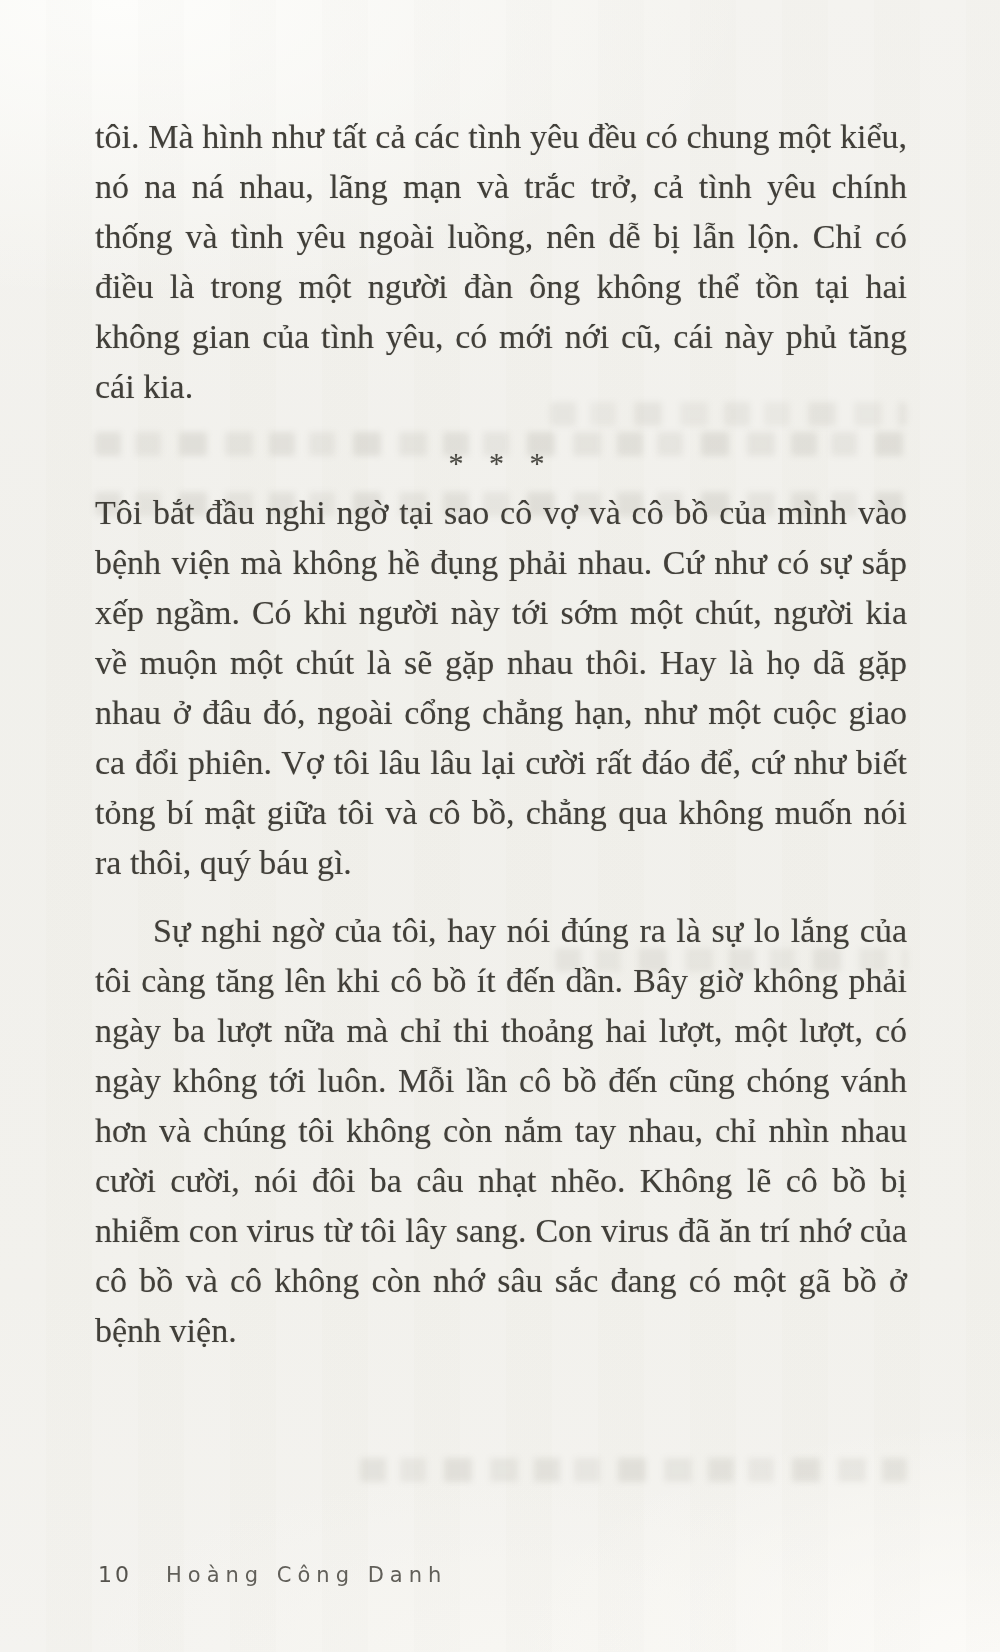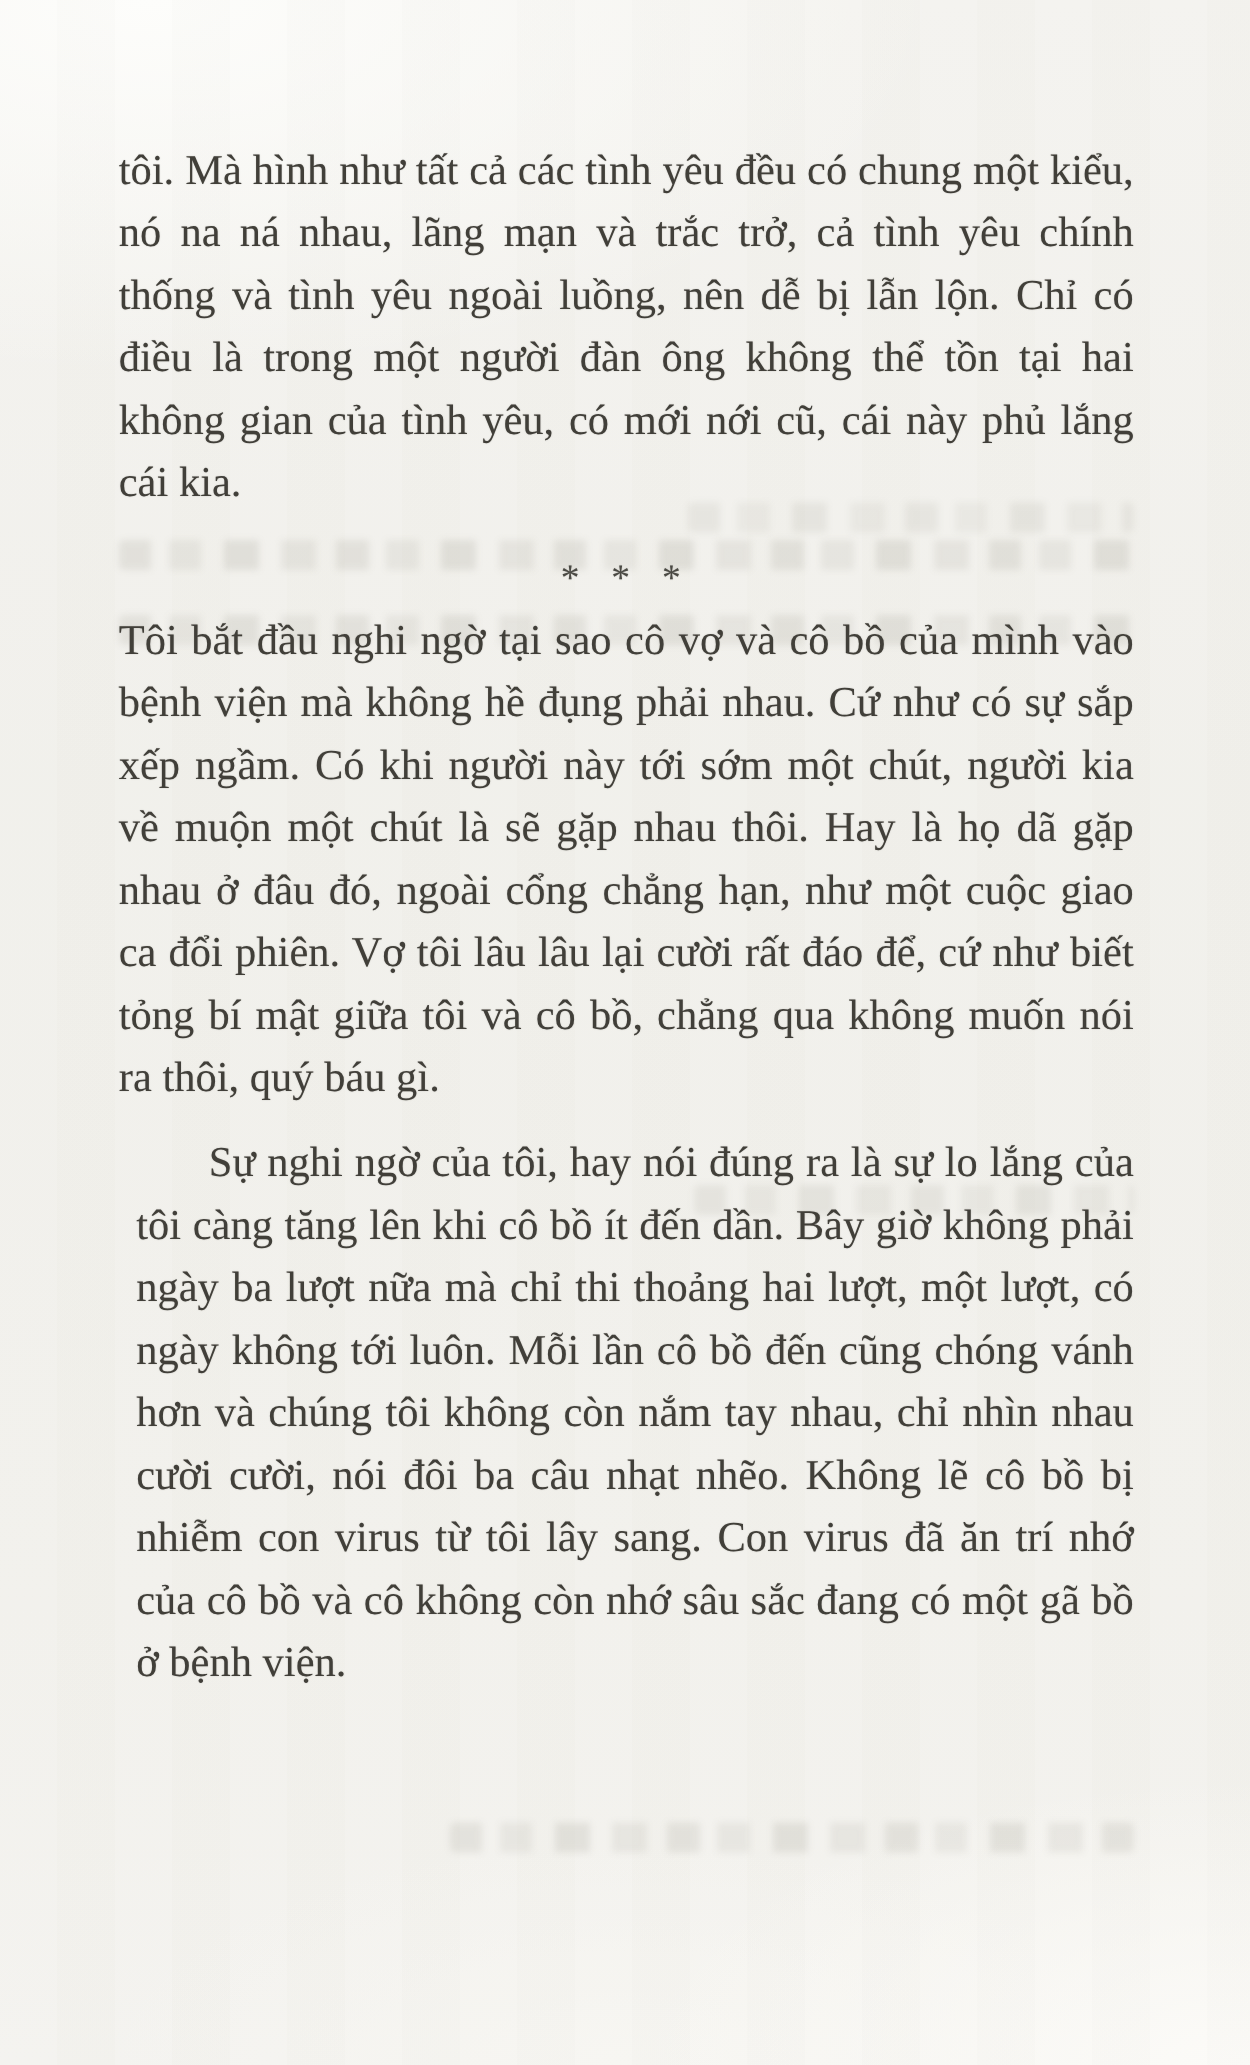--- a/index.html
+++ b/index.html
@@ -30,21 +30,21 @@
     width: 812px;
     color: #413f39;
     font-size: 34px;
     line-height: 50px;
     text-align: justify;
     text-shadow: 0 0 1px rgba(66,64,58,0.35);
   }
   .text-block p { margin: 0; }
   p.indented { text-indent: 58px; }
   p.after-sep { }
-  p.cont { margin-top: 18px; margin-left: 14px; }
+  p.cont { margin-top: 18px; }
   .separator {
     margin-top: 26px;
     height: 50px;
     line-height: 50px;
     text-align: center;
     text-indent: 0;
     font-size: 30px;
     letter-spacing: 9px;
     color: #4b4a44;
   }
@@ -92,23 +92,27 @@
 
   <div class="texture"></div>
 
   <div class="ghost g1"></div>
   <div class="ghost g2"></div>
   <div class="ghost g3"></div>
   <div class="ghost g4"></div>
   <div class="ghost g5"></div>
 
   <div class="text-block">
-    <p>tôi. Mà hình như tất cả các tình yêu đều có chung một kiểu, nó na ná nhau, lãng mạn và trắc trở, cả tình yêu chính thống và tình yêu ngoài luồng, nên dễ bị lẫn lộn. Chỉ có điều là trong một người đàn ông không thể tồn tại hai không gian của tình yêu, có mới nới cũ, cái này phủ lắng cái kia.</p>
+    <p>tôi. Mà hình như tất cả các tình yêu đều có chung một kiểu, nó na ná nhau, lãng mạn và trắc trở, cả tình yêu chính thống và tình yêu ngoài luồng, nên dễ bị lẫn lộn. Chỉ có điều là trong một người đàn ông không thể tồn tại hai không gian của tình yêu, có mới nới cũ, cái này phủ tăng cái kia.</p>
 
     <div class="separator">* * *</div>
 
     <p class="after-sep">Tôi bắt đầu nghi ngờ tại sao cô vợ và cô bồ của mình vào bệnh viện mà không hề đụng phải nhau. Cứ như có sự sắp xếp ngầm. Có khi người này tới sớm một chút, người kia về muộn một chút là sẽ gặp nhau thôi. Hay là họ dã gặp nhau ở đâu đó, ngoài cổng chẳng hạn, như một cuộc giao ca đổi phiên. Vợ tôi lâu lâu lại cười rất đáo để, cứ như biết tỏng bí mật giữa tôi và cô bồ, chẳng qua không muốn nói ra thôi, quý báu gì.</p>
 
     <p class="cont indented">Sự nghi ngờ của tôi, hay nói đúng ra là sự lo lắng của tôi càng tăng lên khi cô bồ ít đến dần. Bây giờ không phải ngày ba lượt nữa mà chỉ thi thoảng hai lượt, một lượt, có ngày không tới luôn. Mỗi lần cô bồ đến cũng chóng vánh hơn và chúng tôi không còn nắm tay nhau, chỉ nhìn nhau cười cười, nói đôi ba câu nhạt nhẽo. Không lẽ cô bồ bị nhiễm con virus từ tôi lây sang. Con virus đã ăn trí nhớ của cô bồ và cô không còn nhớ sâu sắc đang có một gã bồ ở bệnh viện.</p>
   </div>
 
+  <div class="footer">
+    <span class="pagenum">10</span>
+    <span class="author">Hoàng Công Danh</span>
+  </div>
 
 </div>
 
 </body></html>

